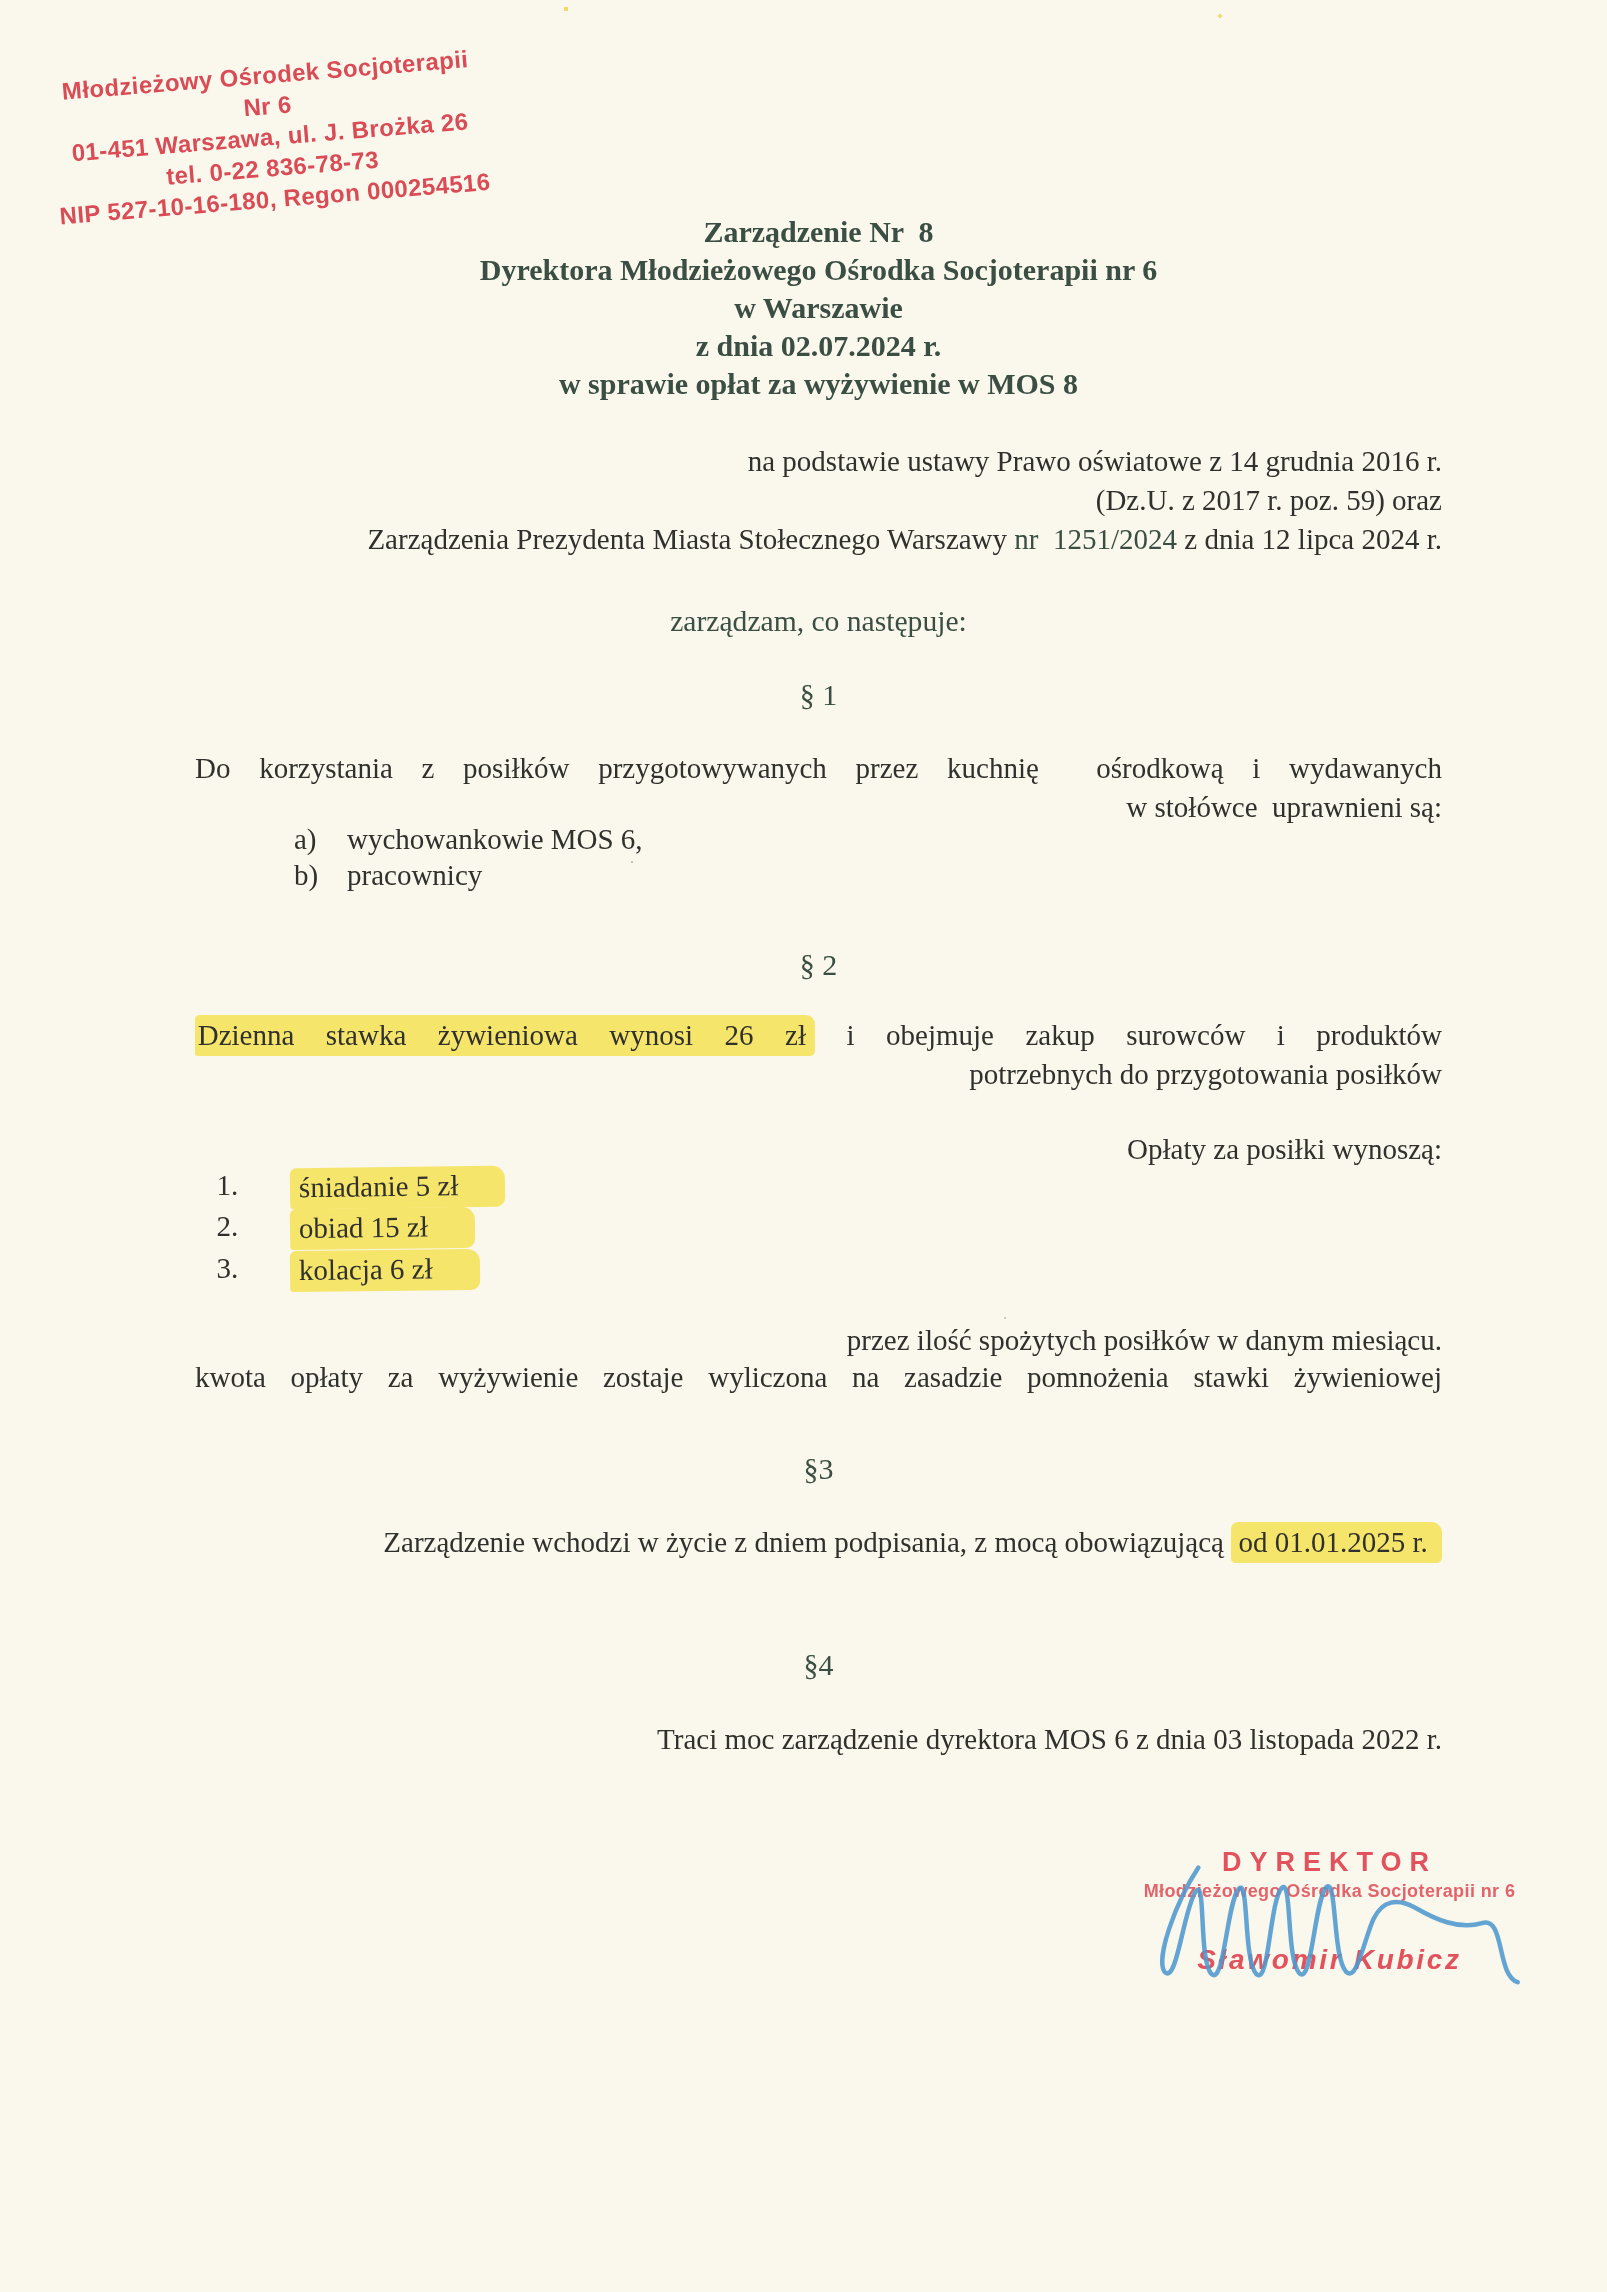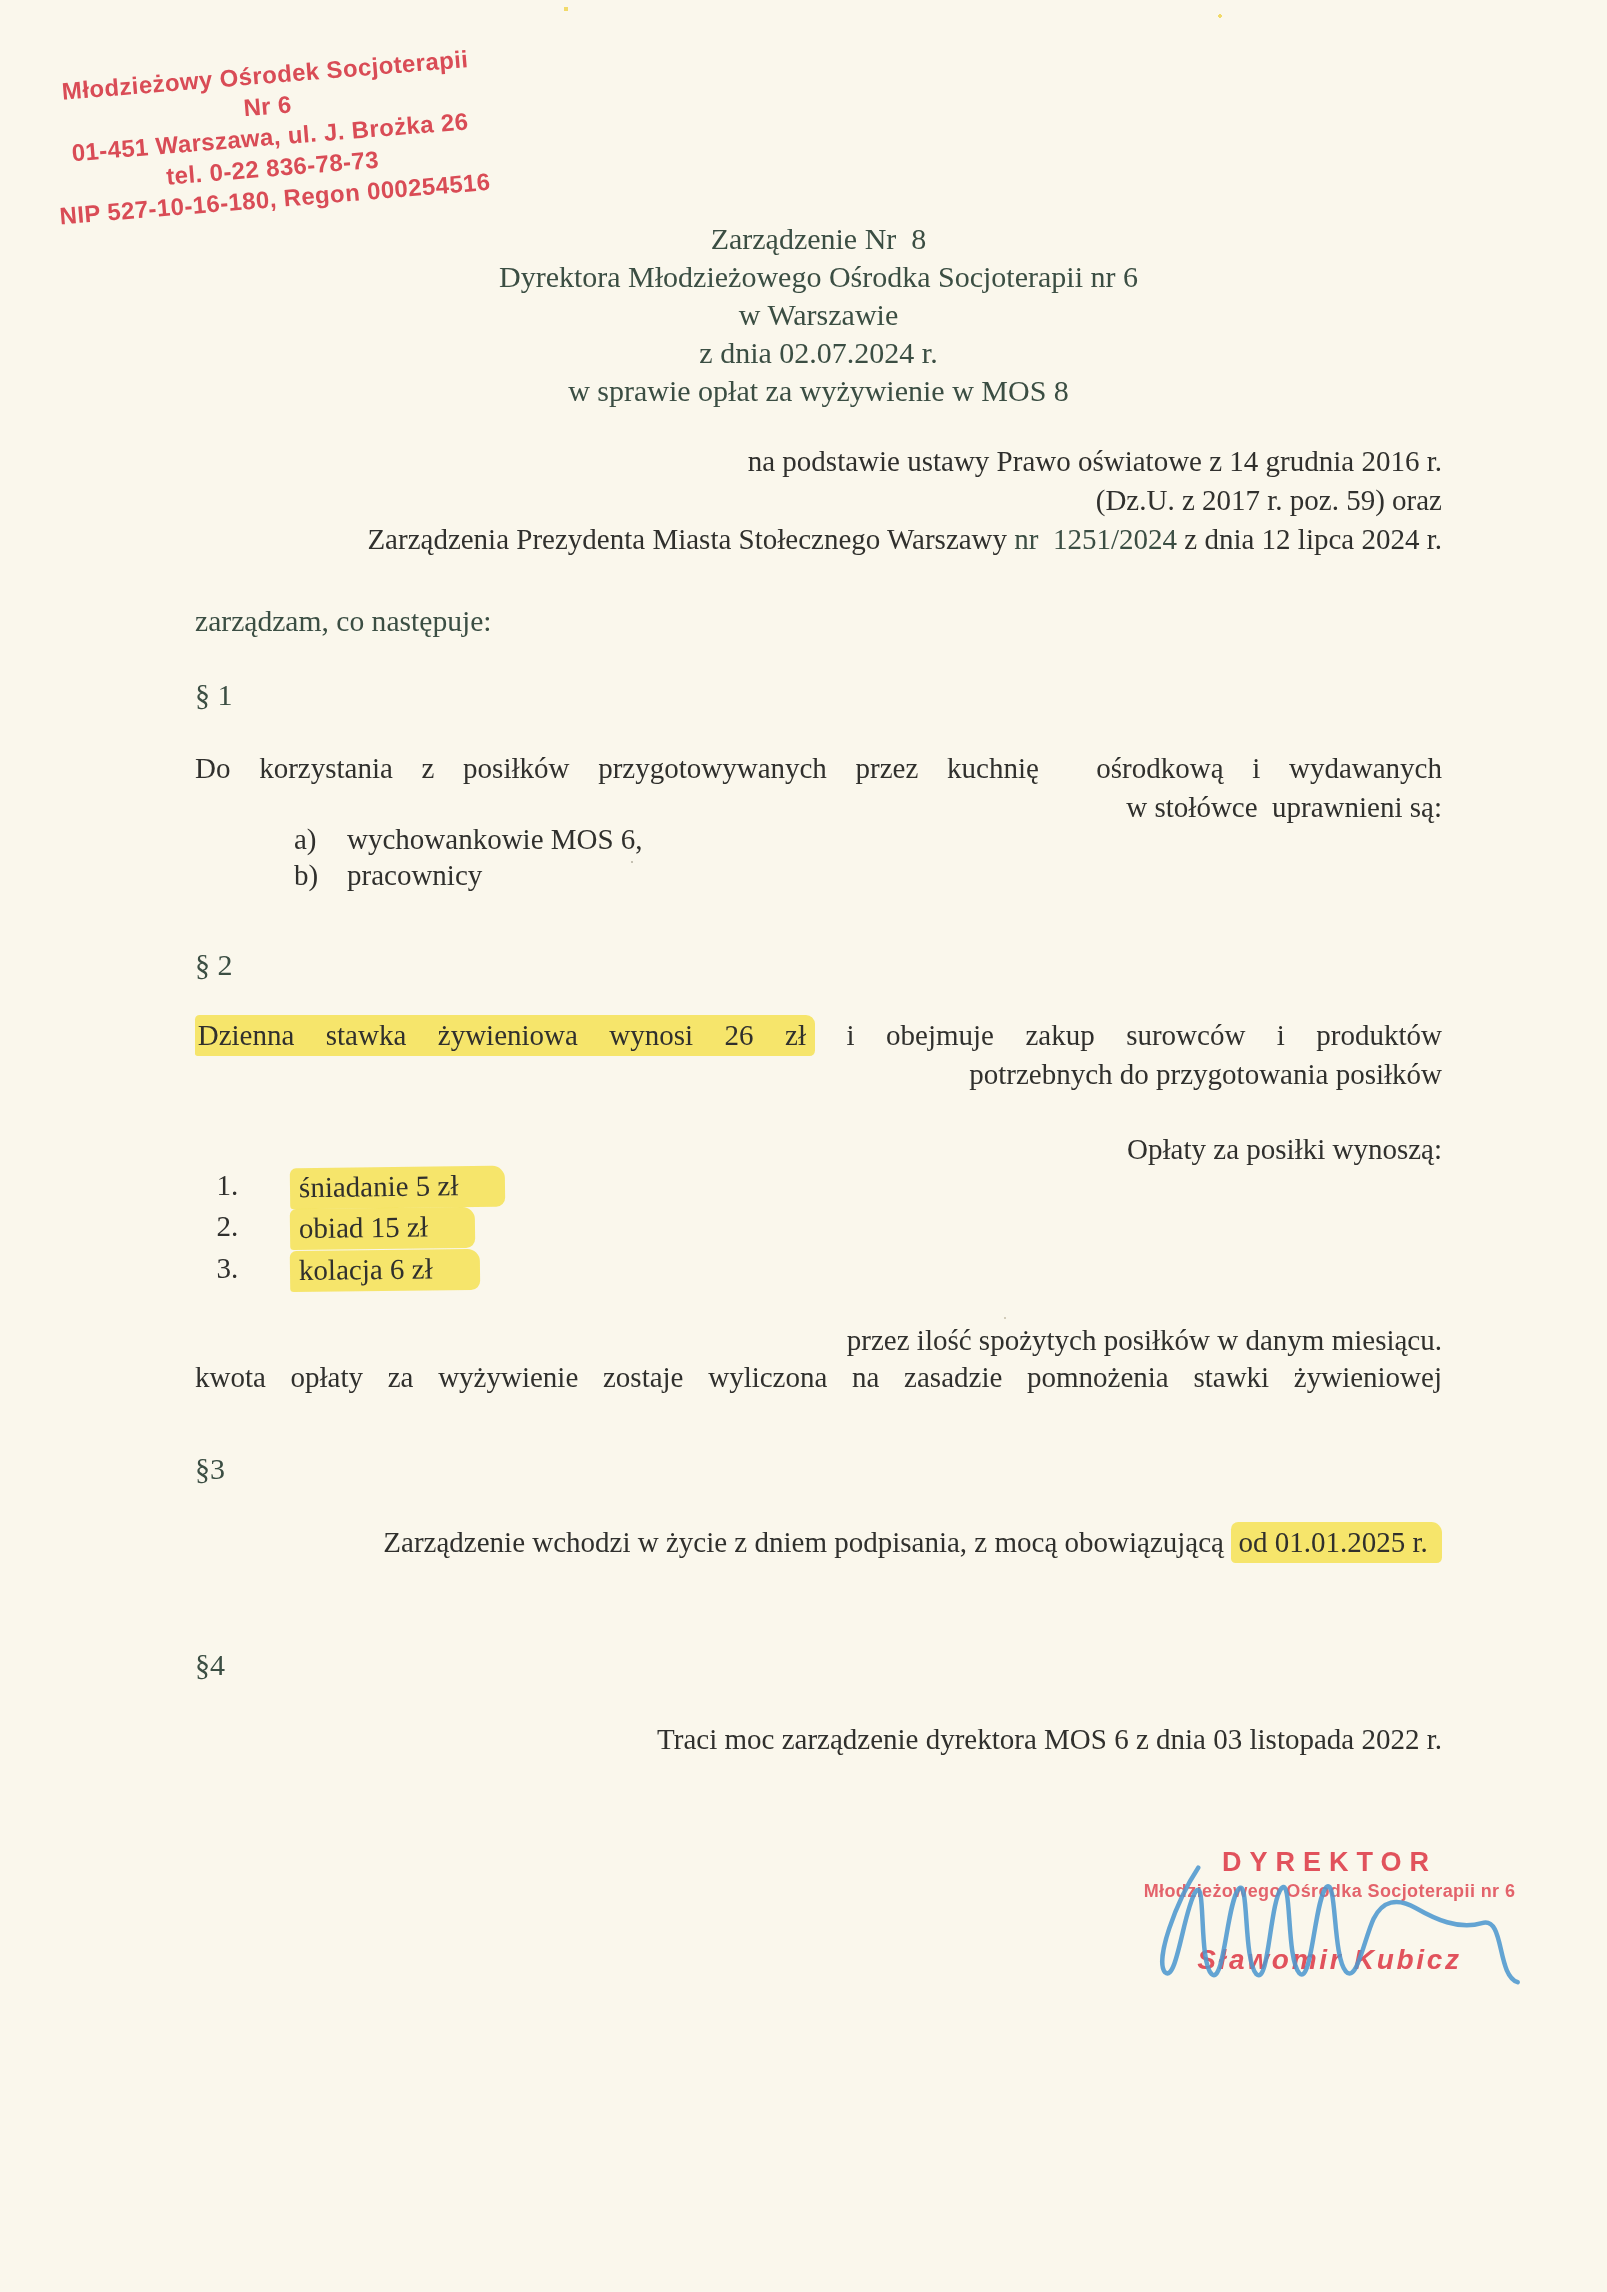--- a/index.html
+++ b/index.html
@@ -20,34 +20,34 @@
     background:
       radial-gradient(circle 3.6px at 566px 9px, #f0d44a 0 60%, transparent 61%),
       radial-gradient(circle 2.7px at 1220px 16px, #f0d44a 0 60%, transparent 61%),
       radial-gradient(circle 1.8px at 632px 862px, #b9b4a4 0 60%, transparent 61%),
       radial-gradient(circle 1.8px at 1005px 1318px, #c9c2ae 0 60%, transparent 61%);
     opacity:.8;
   }
   .blk{position:absolute;left:195px;width:1247px;}
   .line{font-size:29px;line-height:39px;white-space:pre-wrap;text-align:right;}
   .just{text-align:justify;text-align-last:justify;}
-  .center{text-align:left;}
+  .center{text-align:center;}
   .b{font-weight:400;}
   .hink{color:var(--heading-ink);}
 
   #stamp-top{
     position:absolute;left:47px;top:77px;width:435px;
     transform:rotate(-4.6deg);transform-origin:left top;
     color:var(--stamp-red);
     font-family:"Liberation Sans",sans-serif;font-weight:700;
     font-size:24px;line-height:31px;text-align:center;
     opacity:.95;letter-spacing:0.4px;
   }
 
-  #doc-header{top:220px;text-align:center;font-weight:400;color:var(--heading-ink);}
+  #doc-header{top:213px;text-align:center;font-weight:700;color:var(--heading-ink);}
   #doc-header .h-line{font-size:30px;line-height:38px;white-space:pre-wrap;}
 
   #legal{top:442px;}
   #order-intro{top:602px;font-size:29.6px;}
   .par-marker{font-size:30px;}
   #s1-marker{top:678px;}
   #s1-para{top:749px;}
   #s1-list{top:821px;padding-left:99px;}
   .li{display:flex;font-size:29px;line-height:36px;}
   .li-marker{width:53px;flex:none;}

